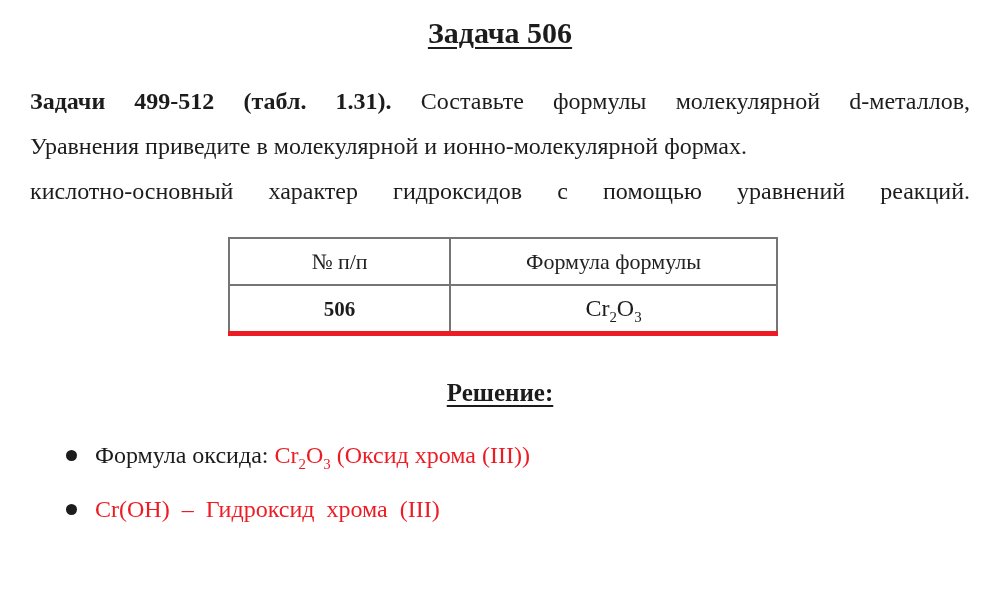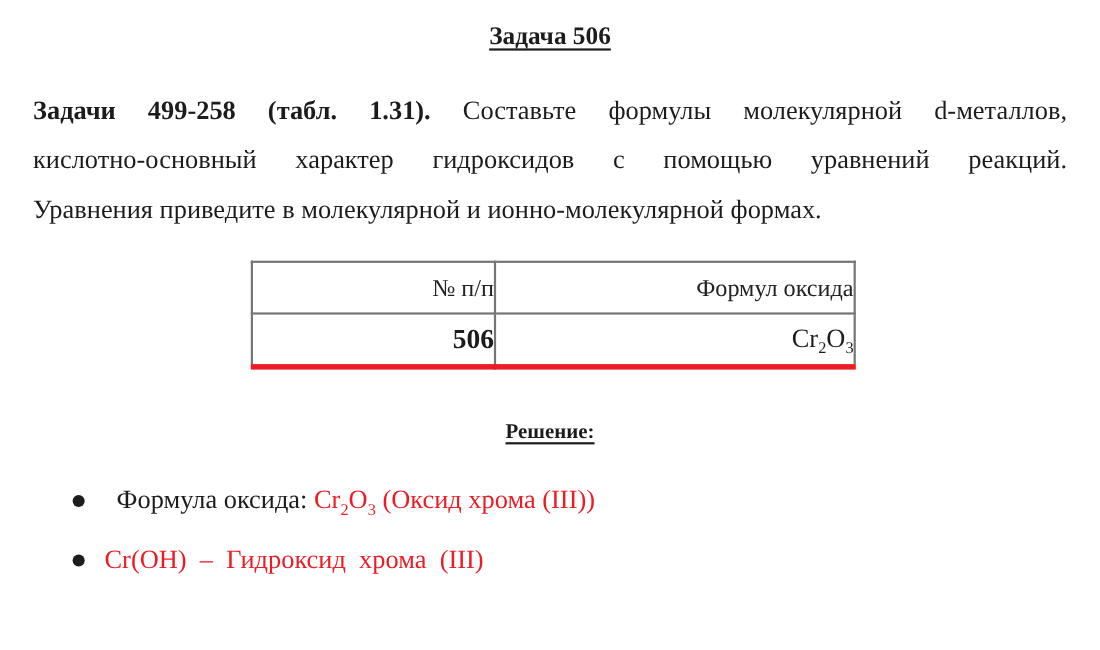--- a/index.html
+++ b/index.html
@@ -16,30 +16,30 @@
   }
   .page {
     padding: 16px 30px 0 30px;
     box-sizing: border-box;
     width: 1000px;
   }
   
   .doc-title {
     text-align: center;
     font-weight: bold;
-    font-size: 23px;
+    font-size: 30px;
     line-height: 33px;
     text-decoration: underline;
     text-decoration-thickness: 2px;
     text-underline-offset: 4px;
   }
   .solution-title {
     text-align: center;
     font-weight: bold;
-    font-size: 19px;
+    font-size: 25px;
     line-height: 33px;
     margin-top: 40px;
     text-decoration: underline;
     text-decoration-thickness: 2px;
     text-underline-offset: 4px;
   }
   
   .paragraph {
     margin-top: 30px;
     font-size: 24px;
@@ -59,43 +59,43 @@
     margin-top: 23px;
     margin-left: 198px;
     border-collapse: collapse;
     table-layout: fixed;
     width: 548px;
     border: 2px solid #757575;
     border-bottom: 5px solid #ed1c24;
   }
   .oxide-table td, .oxide-table th {
     border: 2px solid #757575;
-    text-align: right;
+    text-align: center;
     vertical-align: middle;
     height: 45px;
     padding: 0;
     font-weight: normal;
   }
   .oxide-table .col-num   { width: 219px; }
   .oxide-table .col-form  { width: 325px; }
   .oxide-table th { font-size: 22px; color: #222222; }
   .oxide-table td { font-size: 24px; }
-  .cell-number { font-weight: bold; font-size: 25px; }
+  .cell-number { font-weight: bold; font-size: 21px; }
   sub { font-size: 0.62em; line-height: 0; }
   
   .bullets {
     margin-top: 24px;
     font-size: 24px;
   }
   .bullet-item {
     display: flex;
     align-items: flex-start;
     margin-top: 9px;
   }
-  .bullet-item:first-child { margin-top: 0; gap: 11px; }
+  .bullet-item:first-child { margin-top: 0; }
   .bullet-col {
     width: 65px;
     min-width: 65px;
     padding-left: 36px;
     box-sizing: border-box;
   }
   .bullet-dot {
     display: block;
     width: 11px;
     height: 11px;
@@ -116,32 +116,32 @@
 </style>
 </head>
 <body>
 
 <div class="page">
 
   <div class="doc-title">Задача 506</div>
 
   <div class="paragraph">
     <div class="pline">
-      <span class="bold">Задачи 499-258 (табл. 1.31).</span>
+      <span class="bold">Задачи 499-512 (табл. 1.31).</span>
       <span>Составьте формулы молекулярной d-металлов,</span>
     </div>
+    <div class="pline last">Уравнения приведите в молекулярной и ионно-молекулярной формах.</div>
     <div class="pline">кислотно-основный характер гидроксидов с помощью уравнений реакций.</div>
-    <div class="pline last">Уравнения приведите в молекулярной и ионно-молекулярной формах.</div>
   </div>
 
   <table class="oxide-table">
     <tbody>
       <tr>
         <th class="col-num">№ п/п</th>
-        <th class="col-form">Формул оксида</th>
+        <th class="col-form">Формула формулы</th>
       </tr>
       <tr>
         <td>
           <span class="cell-number">506</span>
         </td>
         <td>
           <span><span>Cr</span><sub>2</sub><span>O</span><sub>3</sub></span>
         </td>
       </tr>
     </tbody>

